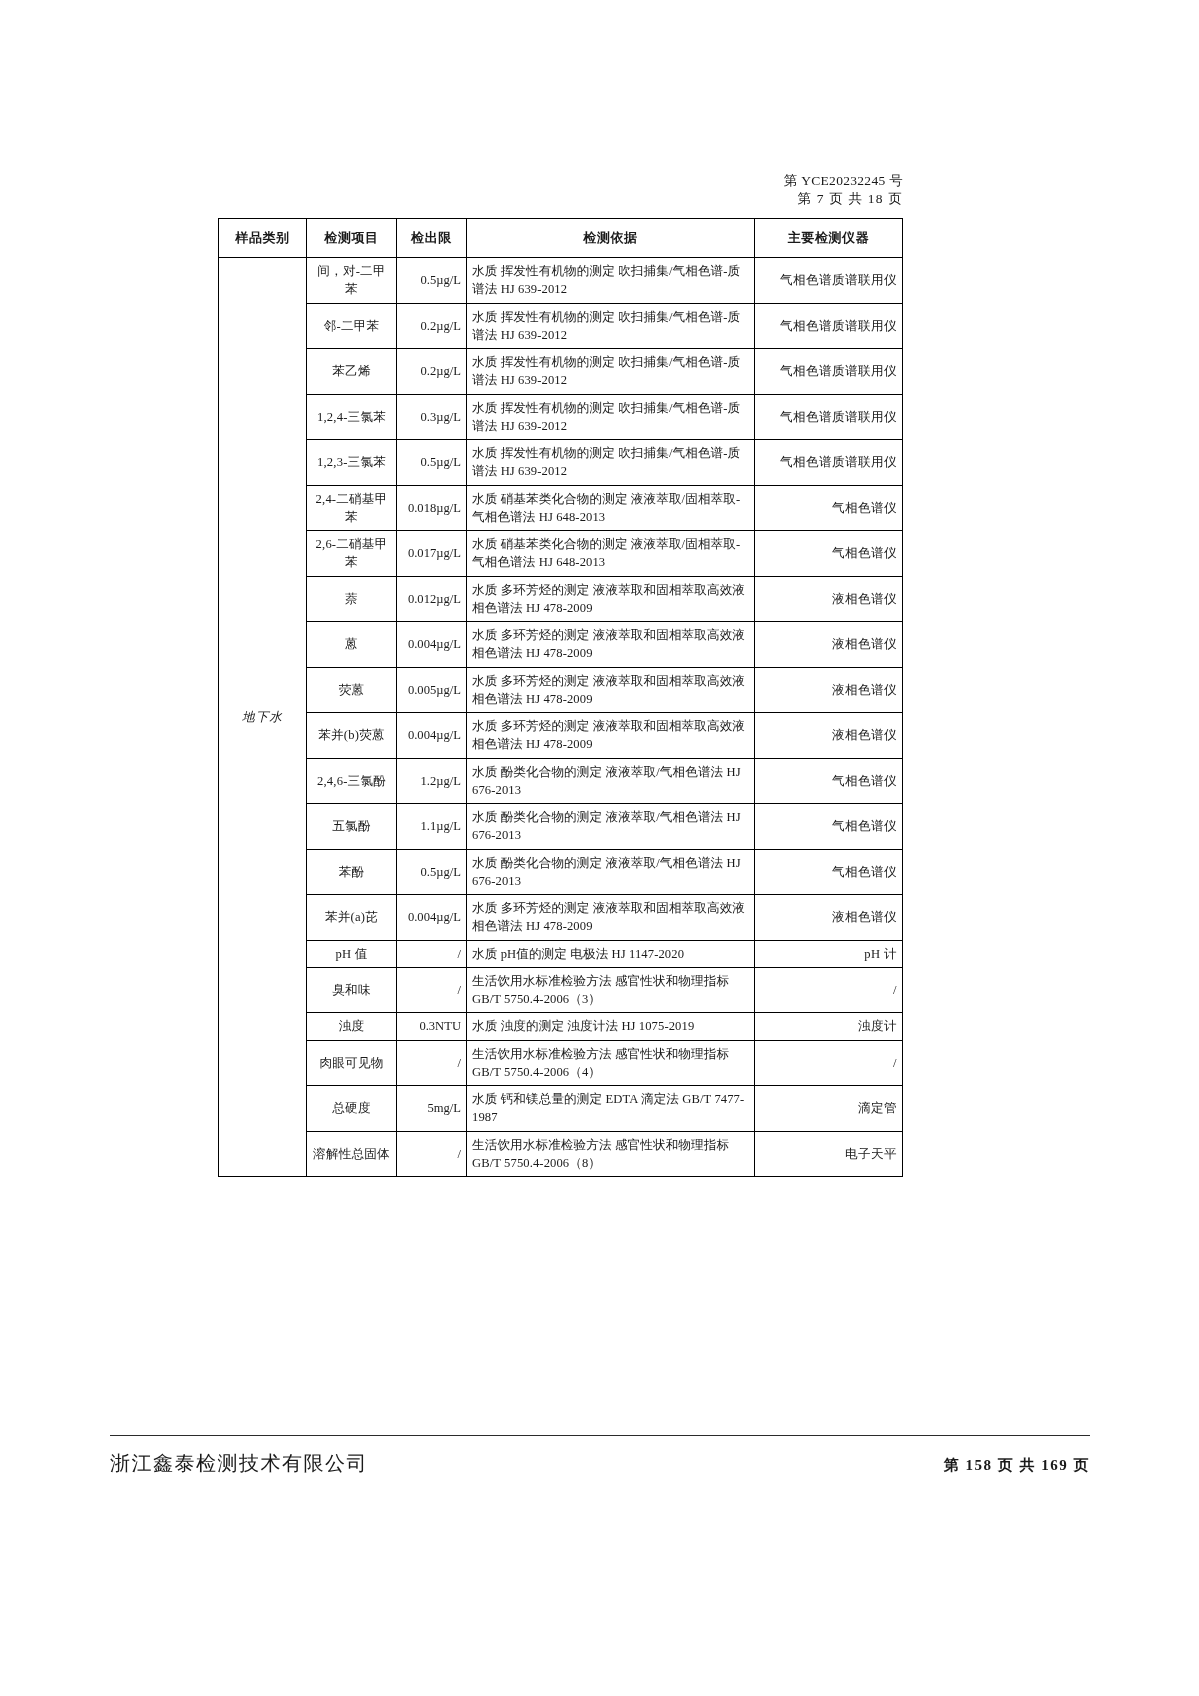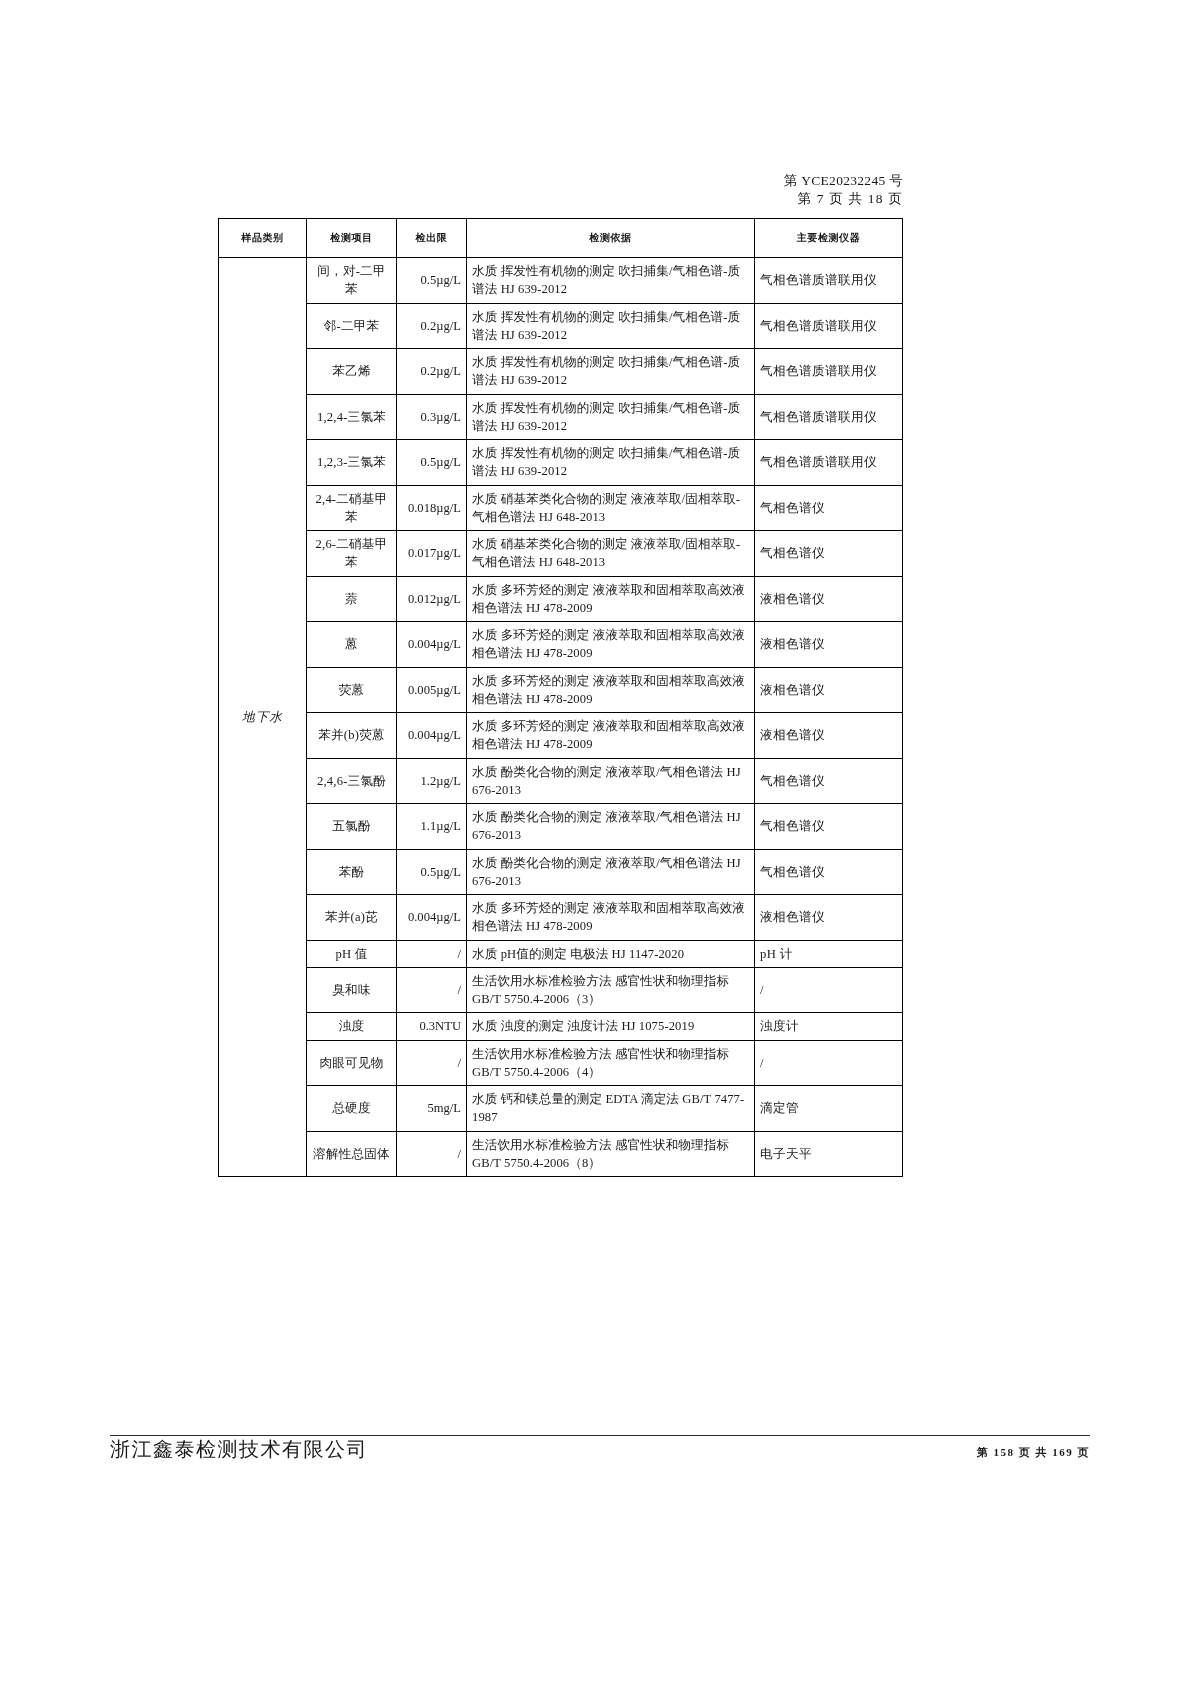--- a/index.html
+++ b/index.html
@@ -53,21 +53,21 @@
     border: 1px solid #000;
     padding: 4px 5px;
     vertical-align: middle;
     font-size: 12.6px;
     line-height: 1.45;
   }
   table.report thead th {
     text-align: center;
     font-weight: bold;
     height: 30px;
-    font-size: 10px;
+    font-size: 13px;
     letter-spacing: 0.6px;
   }
   col.c0 { width: 88px; }
   col.c1 { width: 90px; }
   col.c2 { width: 70px; }
   col.c3 { width: 288px; }
   col.c4 { width: 148px; }
 
   td.category {
     text-align: center;
@@ -86,42 +86,43 @@
     text-align: right;
     font-size: 12.2px;
   }
   td.basis {
     text-align: left;
     font-size: 12.3px;
     padding-left: 7px;
     letter-spacing: 0.1px;
   }
   td.instr {
-    text-align: left;
+    text-align: right;
     font-size: 12.4px;
     letter-spacing: 0.4px;
   }
   
   .doc-footer {
     position: absolute;
     left: 110px;
     top: 1435px;
     width: 980px;
     border-top: 1px solid #2b2b2b;
+    padding-top: 14px;
     display: flex;
     justify-content: space-between;
     align-items: baseline;
   }
   .doc-footer .company {
     font-size: 20px;
     letter-spacing: 1.5px;
     font-family: "DejaVu Serif", serif;
   }
   .doc-footer .pages {
-    font-size: 11px;
+    font-size: 15px;
     letter-spacing: 1.5px;
     font-weight: bold;
   }
 </style>
 </head>
 <body>
 
 <div class="page">
 
   <div class="doc-header">

